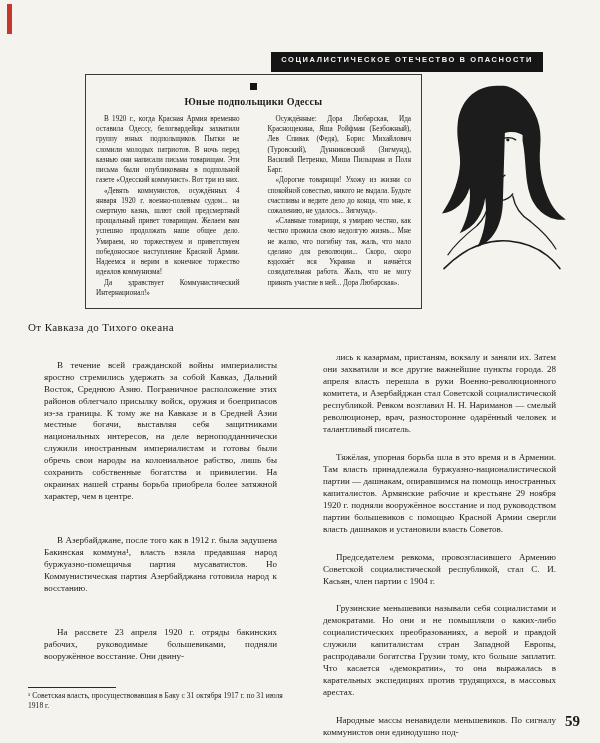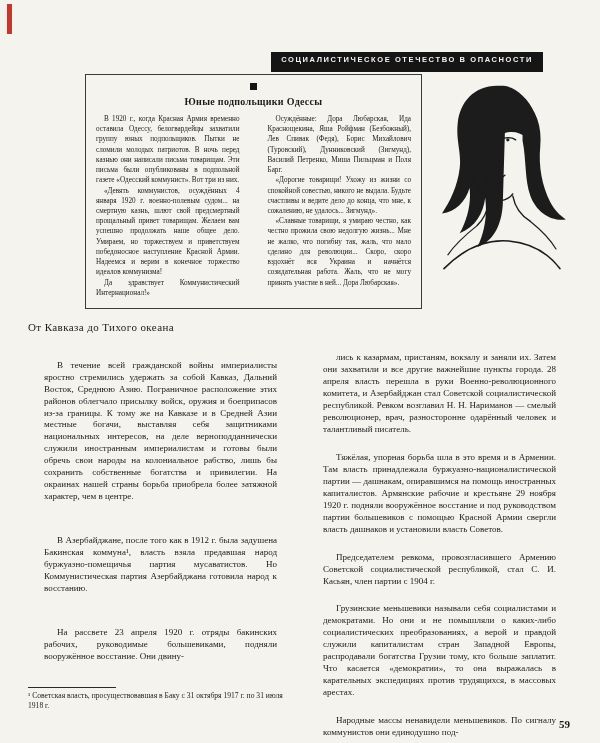--- a/index.html
+++ b/index.html
@@ -29,21 +29,21 @@
   .box-col p { text-indent:8px; margin:0; }
   .portrait { position:absolute; left:424px; top:76px; width:148px; height:226px; }
   .main { position:absolute; left:28px; top:312px; width:544px; height:400px; display:flex; gap:14px; }
   .col { width:265px; font-size:9px; line-height:1.33; text-align:justify; }
   .col p { text-indent:13px; margin:16px; }
   .col-left { display:flex; flex-direction:column; }
   .heading { font-size:11px; font-weight:normal; letter-spacing:.4px; margin-bottom:9px; text-indent:0;margin-top:8px; }
   .col-right { padding-top:24px; }
   .footnote { margin-top:auto; font-size:7.6px; line-height:1.4; text-align:left; }
   .footnote-rule { width:88px; border-top:1px solid #2a2a2a; margin-bottom:3px; }
-  .page-number { position:absolute; right:30px; bottom:13px; font-weight:bold; font-size:11px; }
+  .page-number { position:absolute; right:20px; bottom:13px; font-weight:bold; font-size:15px; }
 </style>
 </head>
 <body>
 
 <div class="page">
 
   <div class="red-mark" style="background:#c5372b;"></div>
 
   <div class="running-header" style="background:#151515;">СОЦИАЛИСТИЧЕСКОЕ ОТЕЧЕСТВО В ОПАСНОСТИ</div>
 

